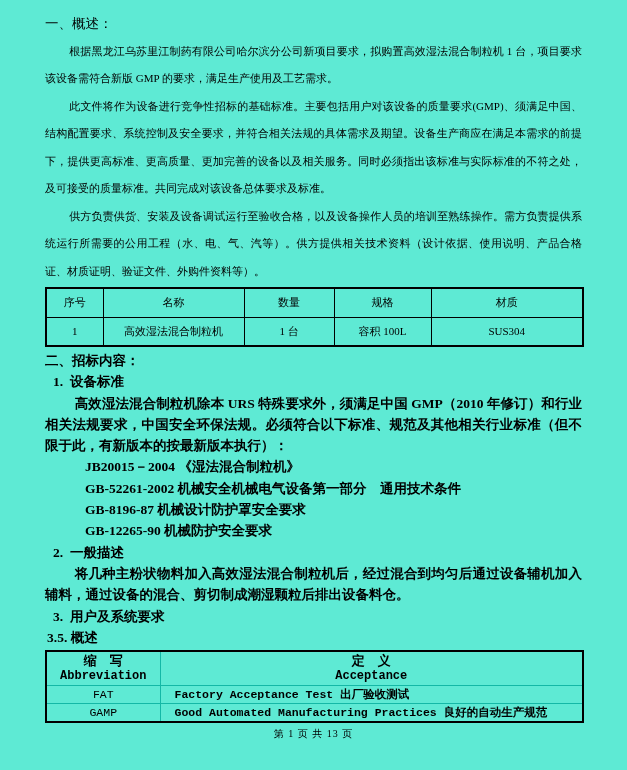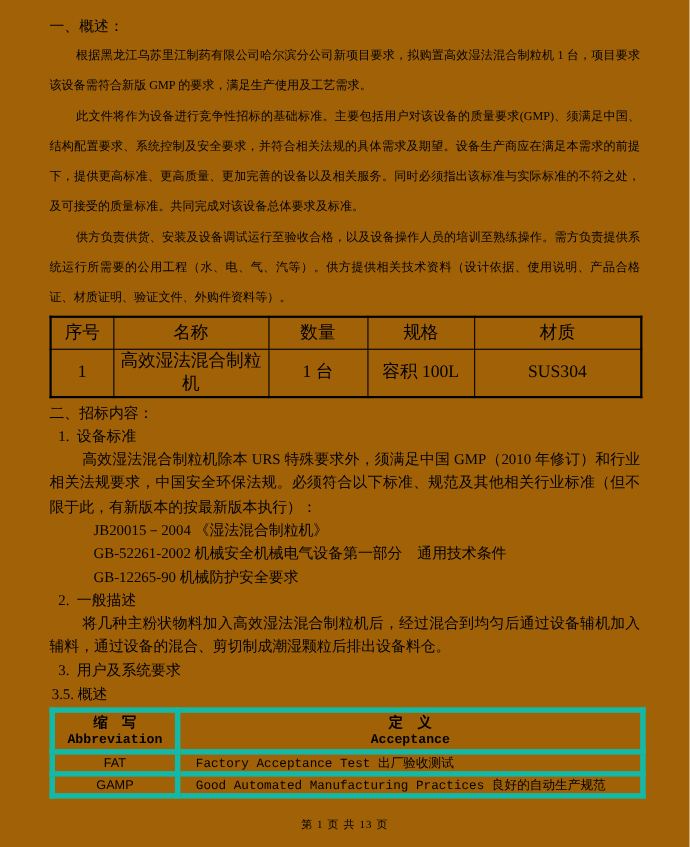--- a/index.html
+++ b/index.html
@@ -1,70 +1,71 @@
 <!DOCTYPE html>
 <html><head>
 <meta charset="utf-8">
 <style>
   * { margin:0; padding:0; box-sizing:border-box; }
   html, body { background:#ffffff; }
   .page {
-    width:627px; height:770px; background:#a16207; color:#000000;
+    width:627px; height:770px; background:#5eead4; color:#000000;
     position:relative; overflow:hidden;
     font-family:"Liberation Serif","DejaVu Serif",serif;
   }
   .content { padding:10px 45px 0 45px; }
 
   
   .s1-heading { font-size:13.5px; line-height:27.5px; white-space:pre-wrap; }
   .s1-para {
     font-size:11px; line-height:27.5px;
     text-align:justify; text-indent:2.2em;
   }
 
   
   table { border-collapse:collapse; table-layout:fixed; width:537px; }
   .tbl1 { margin-top:2px; border:2px solid #000; }
   .tbl1 td {
     border:1px solid #000; height:29px; text-align:center;
-    vertical-align:middle; font-size:16px;
+    vertical-align:middle; font-size:11px;
   }
 
   
-  .s2 { margin-top:3px; }
+  .s2 { margin-top:3px;font-weight:bold; }
   .s2-heading { font-size:13.5px; line-height:21.3px; white-space:pre-wrap; }
   .s2-item { font-size:13.5px; line-height:21.3px; padding-left:8px; white-space:pre-wrap; }
   .s2-sub { font-size:13.5px; line-height:21.3px; padding-left:2px; white-space:pre-wrap; }
   .s2-para {
     font-size:13.5px; line-height:21.3px;
     text-align:justify; text-indent:2.2em;
   }
   .standard { font-size:13.5px; line-height:21.3px; padding-left:40px; white-space:pre-wrap; }
 
   
   .tbl2 { margin-top:2px; border:2px solid #000; }
-  .tbl2 td { border:5px solid #14b8a6; vertical-align:middle; }
+  .tbl2 td { border:1px solid #14b8a6; vertical-align:middle; }
   .tbl2 .hdr { text-align:center; padding:1px 0; }
   .hdr-zh { font-size:13px; font-weight:bold; line-height:16px; white-space:pre-wrap; }
   .hdr-en {
     font-size:12px; font-weight:bold; line-height:15px;
     font-family:"Liberation Mono","DejaVu Sans Mono",monospace;
   }
   .tbl2 .cell-abbr {
     height:18px; text-align:center; font-size:11.5px;
-    font-family:Liberation Sans, sans-serif;
+    font-family:Liberation Mono, monospace;
   }
   .tbl2 .cell-def {
     height:18px; text-align:left; padding-left:14px; font-size:11.5px;
     font-family:"Liberation Mono","DejaVu Sans Mono",monospace;
+    font-weight:bold;
   }
 
   
   .footer {
-    margin-top:18px; text-align:center; font-size:10px; line-height:14px;
+    margin-top:4px; text-align:center; font-size:10px; line-height:14px;
     letter-spacing:1px;
   }
 </style>
 </head>
 <body>
 
 <div class="page">
   <div class="content">
 
     <div class="s1-heading">一、概述：</div>
@@ -97,20 +98,21 @@
         </tr>
       </tbody>
     </table>
 
     <div class="s2">
       <div class="s2-heading">二、招标内容：</div>
       <div class="s2-item">1.  设备标准</div>
       <p class="s2-para">高效湿法混合制粒机除本 URS 特殊要求外，须满足中国 GMP（2010 年修订）和行业相关法规要求，中国安全环保法规。必须符合以下标准、规范及其他相关行业标准（但不限于此，有新版本的按最新版本执行）：</p>
       <div class="standard">JB20015－2004 《湿法混合制粒机》</div>
       <div class="standard">GB-52261-2002 机械安全机械电气设备第一部分　通用技术条件</div>
+      <div class="standard">GB-8196-87 机械设计防护罩安全要求</div>
       <div class="standard">GB-12265-90 机械防护安全要求</div>
       <div class="s2-item">2.  一般描述</div>
       <p class="s2-para">将几种主粉状物料加入高效湿法混合制粒机后，经过混合到均匀后通过设备辅机加入辅料，通过设备的混合、剪切制成潮湿颗粒后排出设备料仓。</p>
       <div class="s2-item">3.  用户及系统要求</div>
       <div class="s2-sub">3.5. 概述</div>
     </div>
 
     <table class="tbl2">
       <colgroup>
         <col style="width:114px">

